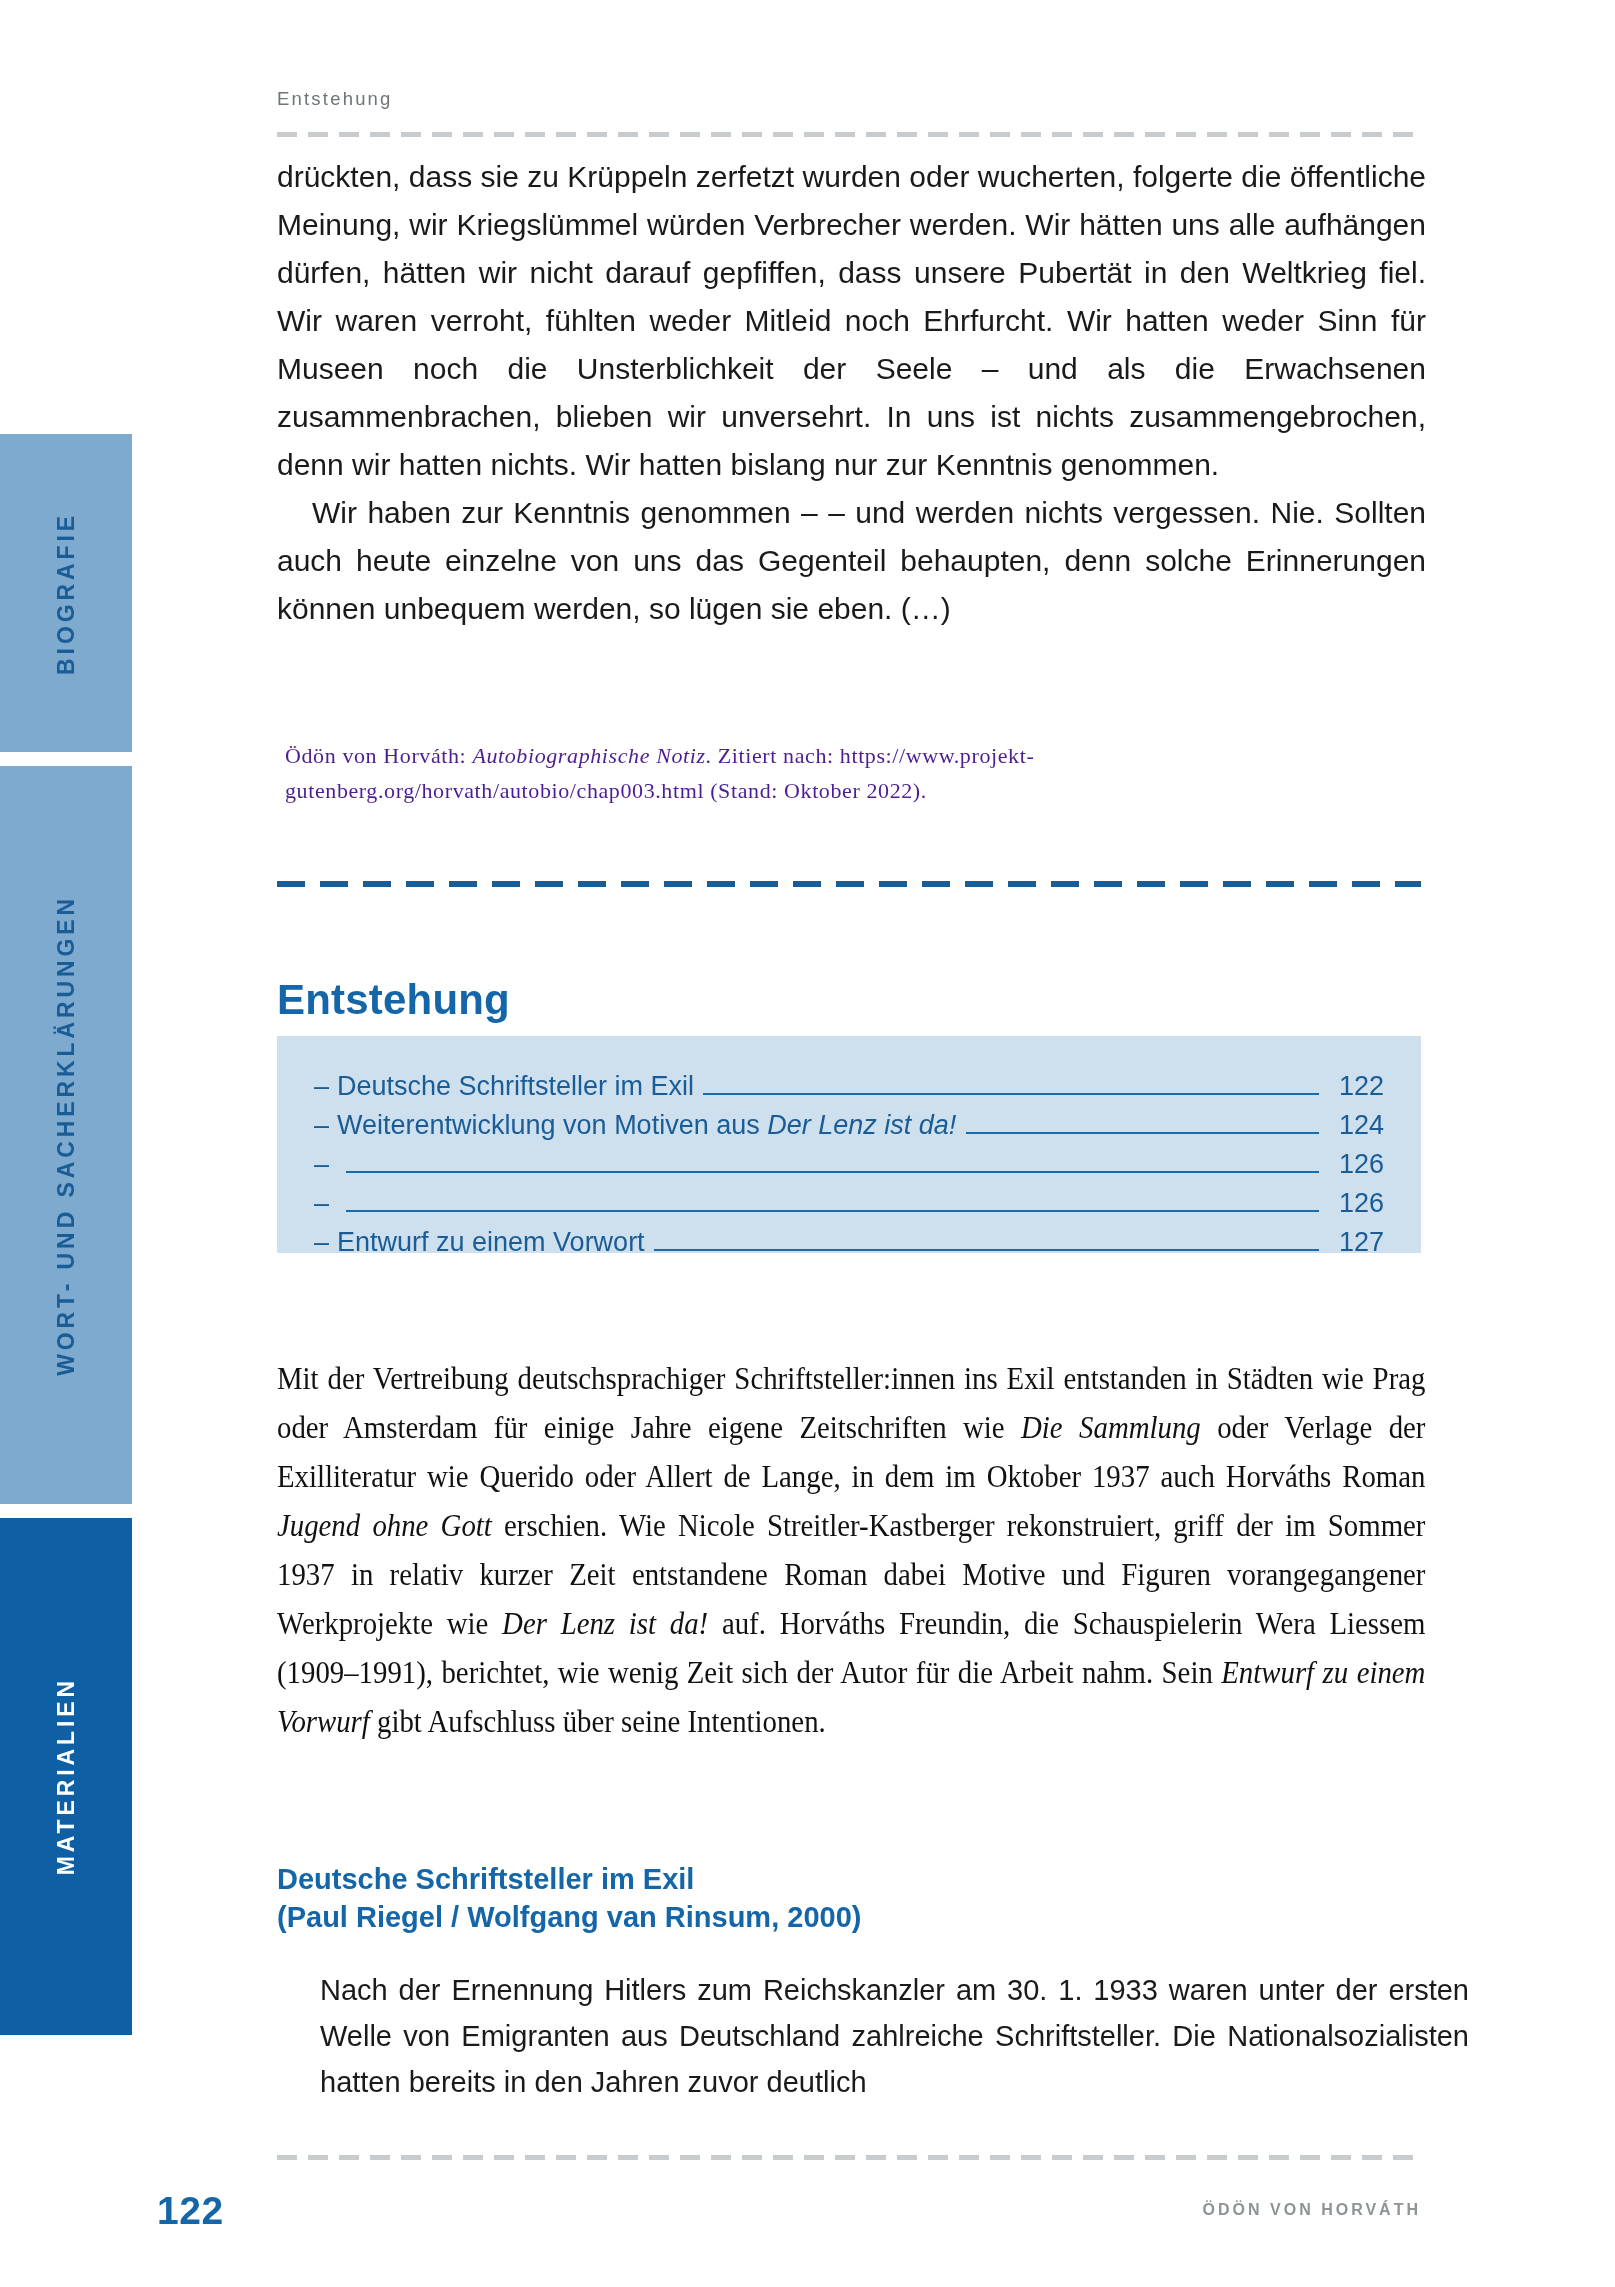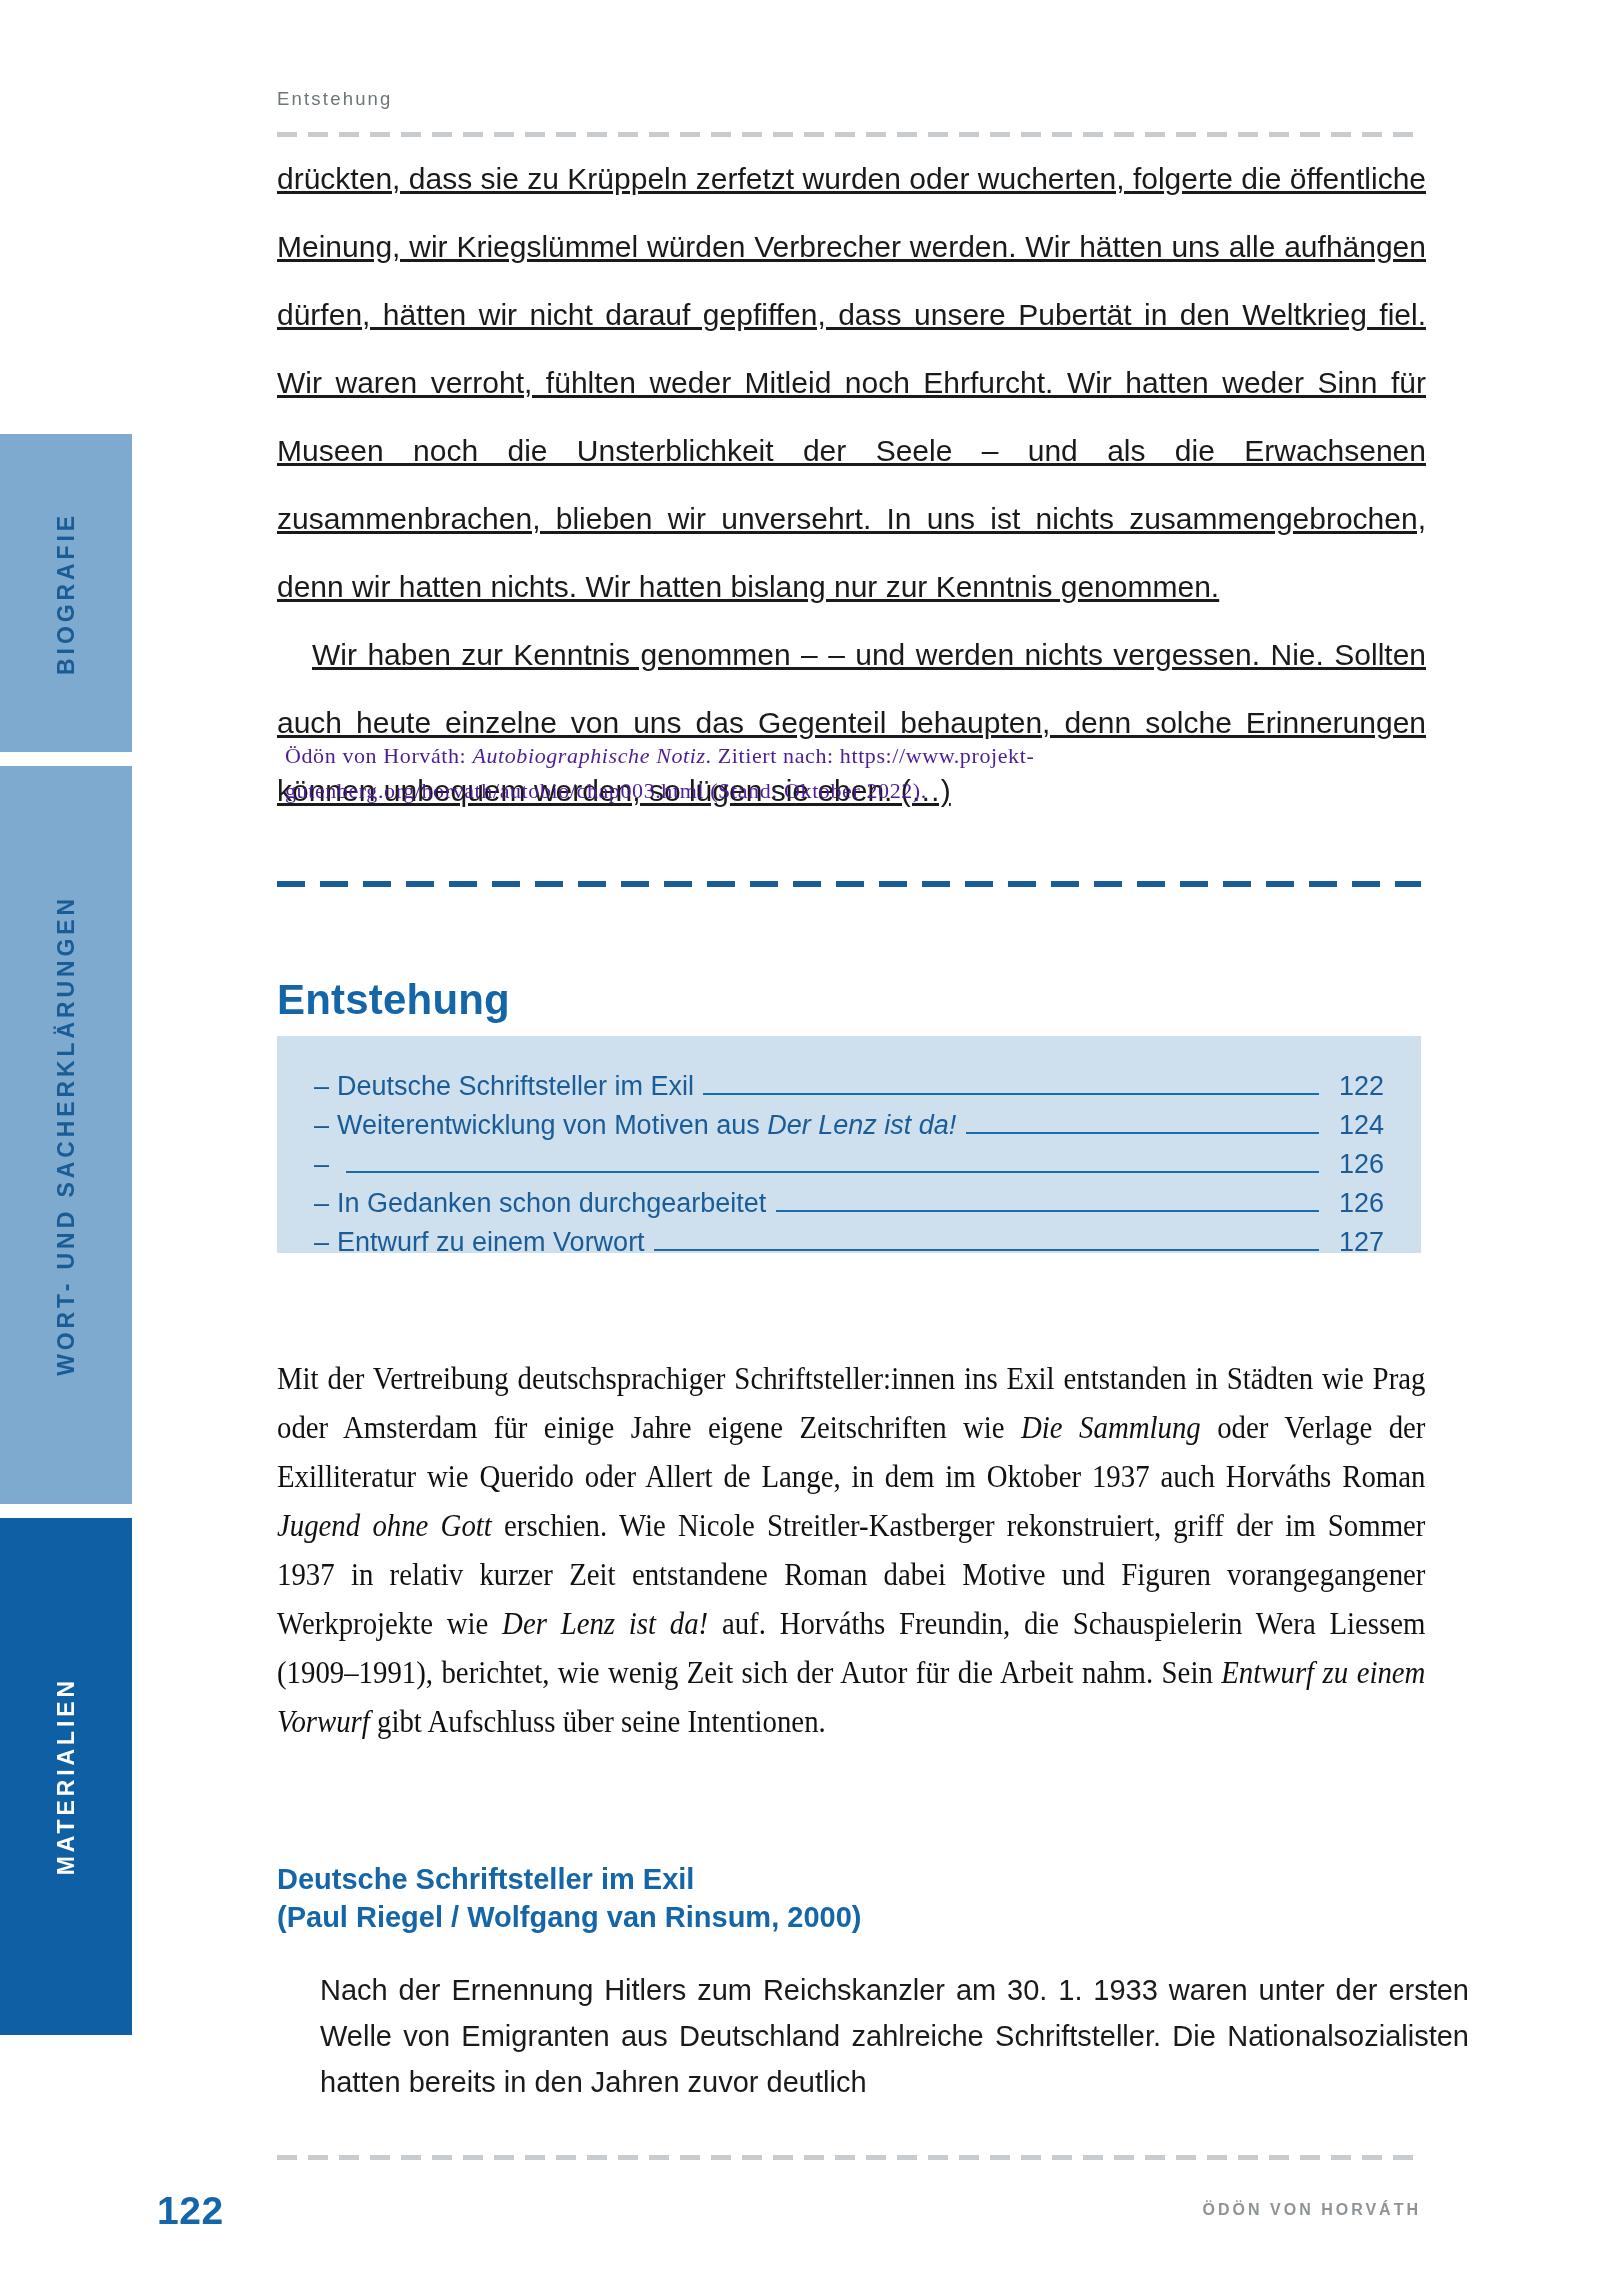--- a/index.html
+++ b/index.html
@@ -85,29 +85,28 @@
     width: 1144px;
     height: 4.6px;
     background-image: repeating-linear-gradient(
         to right, #C8CCCE 0, #C8CCCE 20px, #ffffff 20px, #ffffff 31px);
   }
 
   
   #quote {
     position: absolute;
     left: 0;
-    top: 145px;
+    top: 153px;
     width: 1149px;
     font-family: "Liberation Sans Narrow", "Liberation Sans", sans-serif;
     font-size: 30px;
-    line-height: 68px;
+    line-height: 48px;
     color: #1A1A1A;
     text-align: justify;
     text-justify: inter-word;
-    text-decoration: underline;
   }
   #quote .indent { display: block; text-indent: 35px; }
 
   
   #source {
     position: absolute;
     left: 0;
     top: 738px;
     width: 1154px;
     font-family: Liberation Serif, serif;
@@ -300,21 +299,20 @@
     </div>
 
     <div class="toc-row">
       <span class="toc-dash">–</span>
       <span class="toc-leader"></span>
       <span class="toc-page">126</span>
     </div>
 
     <div class="toc-row">
       <span class="toc-dash">–</span>
-      <span class="toc-label"><span>In Gedanken schon durchgearbeitet</span><i></i><span></span></span>
       <span class="toc-leader"></span>
       <span class="toc-page">126</span>
     </div>
 
     <div class="toc-row">
       <span class="toc-dash">–</span>
       <span class="toc-label"><span>Entwurf zu einem Vorwort</span><i></i><span></span></span>
       <span class="toc-leader"></span>
       <span class="toc-page">127</span>
     </div>

